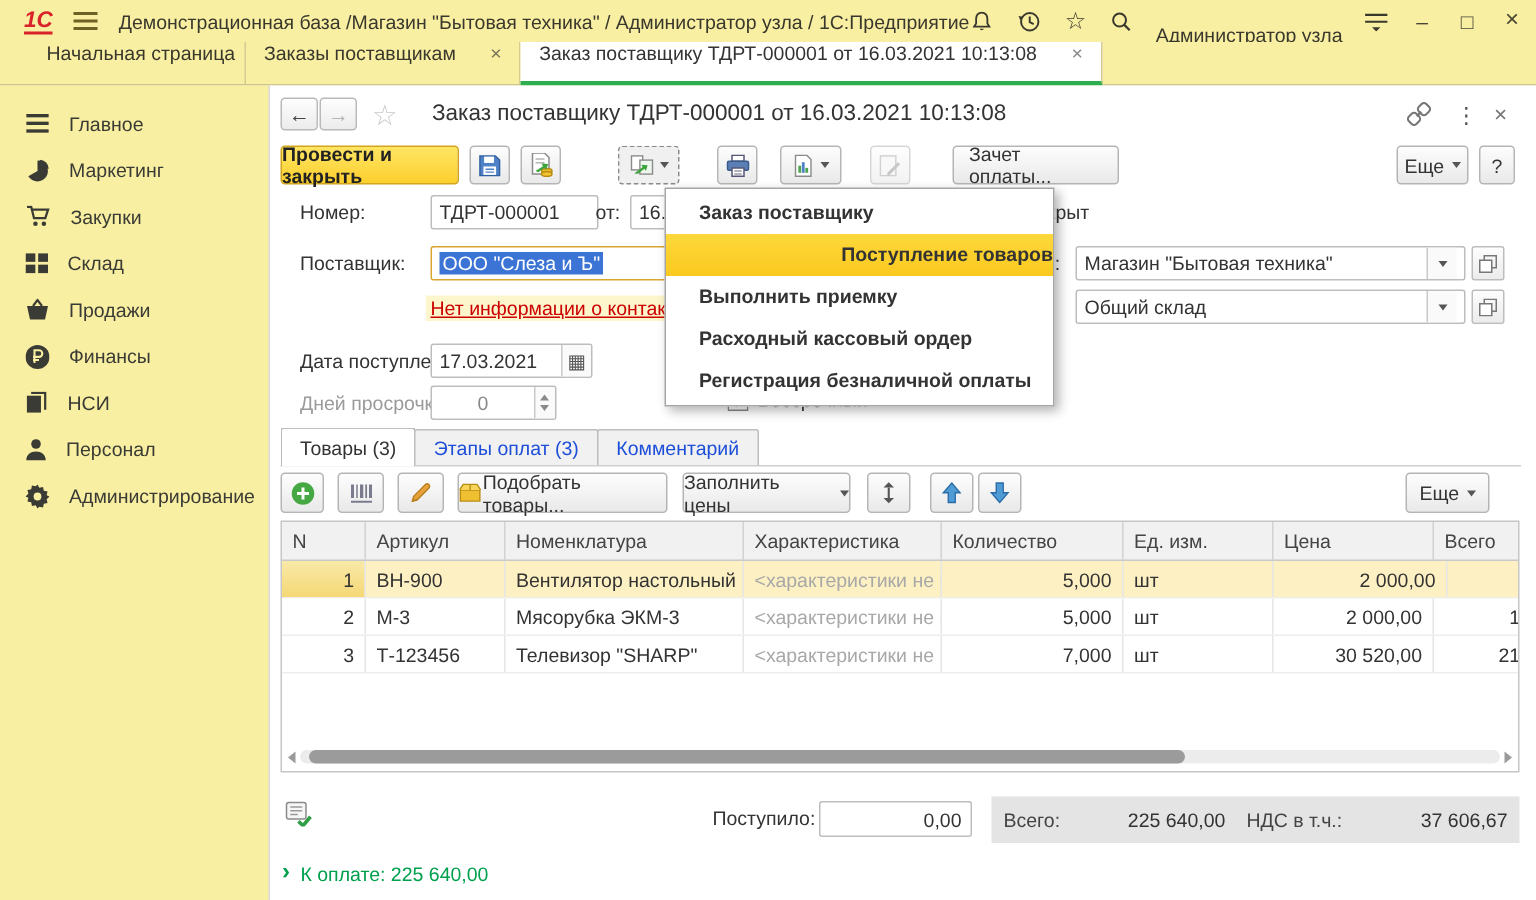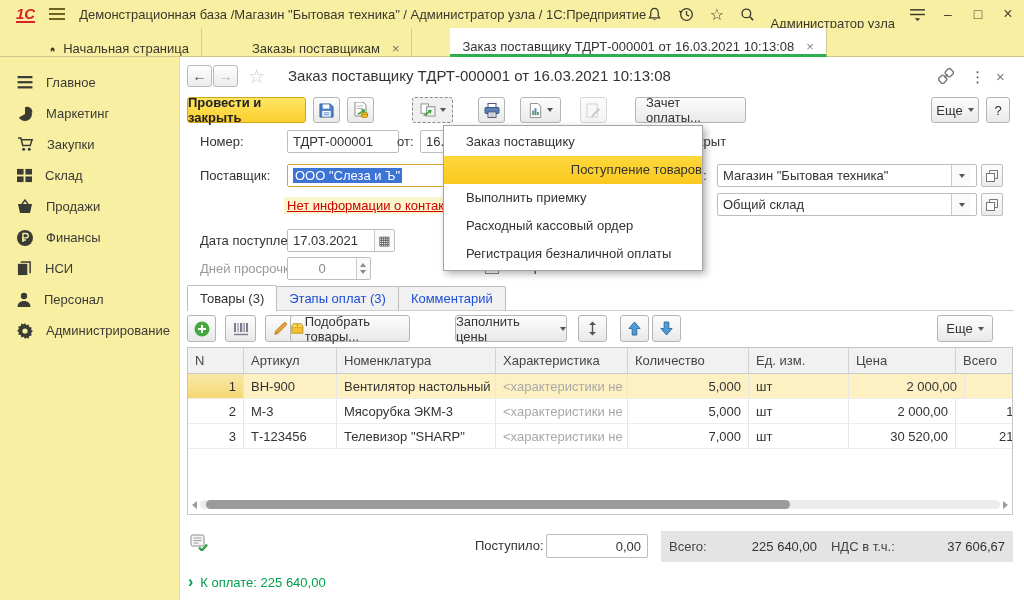--- a/index.html
+++ b/index.html
@@ -13,21 +13,21 @@
   .hamburger { width:16px; height:12px; margin:0 14px 0 4px; display:flex; flex-direction:column; justify-content:space-between; cursor:pointer; }
   .hamburger span { height:2px; background:#6f6024; }
   .tb-title { color:#3a382d; white-space:nowrap; }
   .tb-right { margin-left:auto; display:flex; align-items:center; gap:14px; }
   .tb-ic { width:17px; height:17px; display:flex; align-items:center; justify-content:center; color:#3a382d; }
   .tb-user { color:#3a382d;margin-top:19px; }
   .winbtn { width:16px; text-align:center; color:#4a4636; font-size:14px; }
 
   
   .tabbar { height:29px; background:#f8efa2; display:flex; align-items:stretch; border-bottom:1px solid #cfc68f; flex:0 0 auto; }
-  .tab { display:flex; align-items:flex-end; gap:8px; padding:0 12px; border-right:1px solid #d6cc92; color:#3a382d; white-space:nowrap;margin-left:38px; }
+  .tab { display:flex; align-items:flex-start; gap:19px; padding:0 12px; border-right:1px solid #d6cc92; color:#3a382d; white-space:nowrap; }
   .tab-home { width:164px; }
   .tab-close { color:#77725a; font-size:13px; margin-left:4px; }
   .tab.active { background:#fff; border-bottom:3px solid #2eae4e; margin-bottom:-1px; color:#333; }
   .tab.active .tab-close { color:#888; }
 
   
   .app-body { flex:1; display:flex; min-height:0; }
   .sidebar { width:180px; background:#f8efa2; border-right:1px solid #d9d9d9; padding-top:10px; flex:0 0 auto;text-align:right; }
   .side-item { display:flex; align-items:center; gap:13px; height:31px; padding-left:17px; color:#3b3b35; cursor:pointer; }
   .side-item svg { flex:0 0 auto; }
@@ -59,21 +59,21 @@
   .open-btn { position:absolute; width:22px; height:23px; border:1px solid #bdbdbd; border-radius:2px; background:linear-gradient(#fdfdfd,#ececec); display:flex; align-items:center; justify-content:center; }
   .warn-link { position:absolute; color:#cc0000; text-decoration:underline; background:#fdf5cc; padding:1px 3px; white-space:nowrap; }
   .spin { margin-left:auto; border-left:1px solid #c9c9c9; align-self:stretch; width:14px; display:flex; flex-direction:column; align-items:center; justify-content:center; gap:3px; background:#fafafa; }
   .spin i { width:0; height:0; border-left:3px solid transparent; border-right:3px solid transparent; }
   .spin .up { border-bottom:4px solid #8a8a8a; }
   .spin .dn { border-top:4px solid #8a8a8a; }
   .chk { position:absolute; display:flex; align-items:center; gap:6px; color:#333; }
 
   
   .menu { position:absolute; left:263px; top:68px; width:260px; background:#fff; border:1px solid #a5a5a5; box-shadow:3px 3px 7px rgba(0,0,0,.3); z-index:50; padding:2px 0; }
-  .menu-item { height:28px; line-height:28px; padding-left:22px; color:#333; white-space:nowrap; cursor:pointer; }
+  .menu-item { height:28px; line-height:28px; padding-left:22px; color:#333; white-space:nowrap; cursor:pointer;font-weight:bold; }
   .menu-item.hl { background:linear-gradient(#fdd83c,#fbc91e);text-align:right; }
 
   
   .dtabs { position:absolute; left:7px; top:228px; right:10px; height:26px; border-bottom:1px solid #cfcfcf; display:flex; align-items:flex-end; }
   .dtab { height:24px; line-height:23px; padding:0 12px; border:1px solid #bdbdbd; border-bottom:none; background:#f1f1f1; color:#1d4ed8; margin-right:-1px; border-radius:2px 2px 0 0; }
   .dtab.active { height:26px; line-height:25px; background:#fff; margin-bottom:-1px; color:#333; }
 
   
   .tt-btn { position:absolute; top:258px; height:27px; }
 
@@ -418,21 +418,21 @@
             </g>
             <path d="M1 13.5h14" stroke="#7b7b8f" stroke-width="1.4"></path>
           </svg>
       </div>
       <div class="btn tt-btn" style="left:85px; width:31px;">
         <svg width="15" height="15" viewBox="0 0 16 16">
             <path d="M2 14 3 10.5 11.5 2a1.8 1.8 0 0 1 2.5 2.5L5.5 13z" fill="#e8a23c" stroke="#b87e1e"></path>
             <path d="M2 14l3.5-1" stroke="#b87e1e"></path>
           </svg>
       </div>
-      <div class="btn tt-btn" style="left:110px; width:120px; gap:1px;">
+      <div class="btn tt-btn" style="left:125px; width:140px; gap:1px;">
         <svg width="15" height="13" viewBox="0 0 16 14">
             <path d="M1 5h14v8H1z" fill="#f0c033" stroke="#b88d12"></path>
             <path d="M0.5 5 3 1h10l2.5 4" fill="#f7d45a" stroke="#b88d12"></path>
             <line x1="8" y1="1" x2="8" y2="5" stroke="#b88d12"></line>
           </svg>
         <span>Подобрать товары...</span>
       </div>
       <div class="btn tt-btn" style="left:275px; width:112px; gap:6px;">
         <span>Заполнить цены</span>
           <span class="caret"></span>

